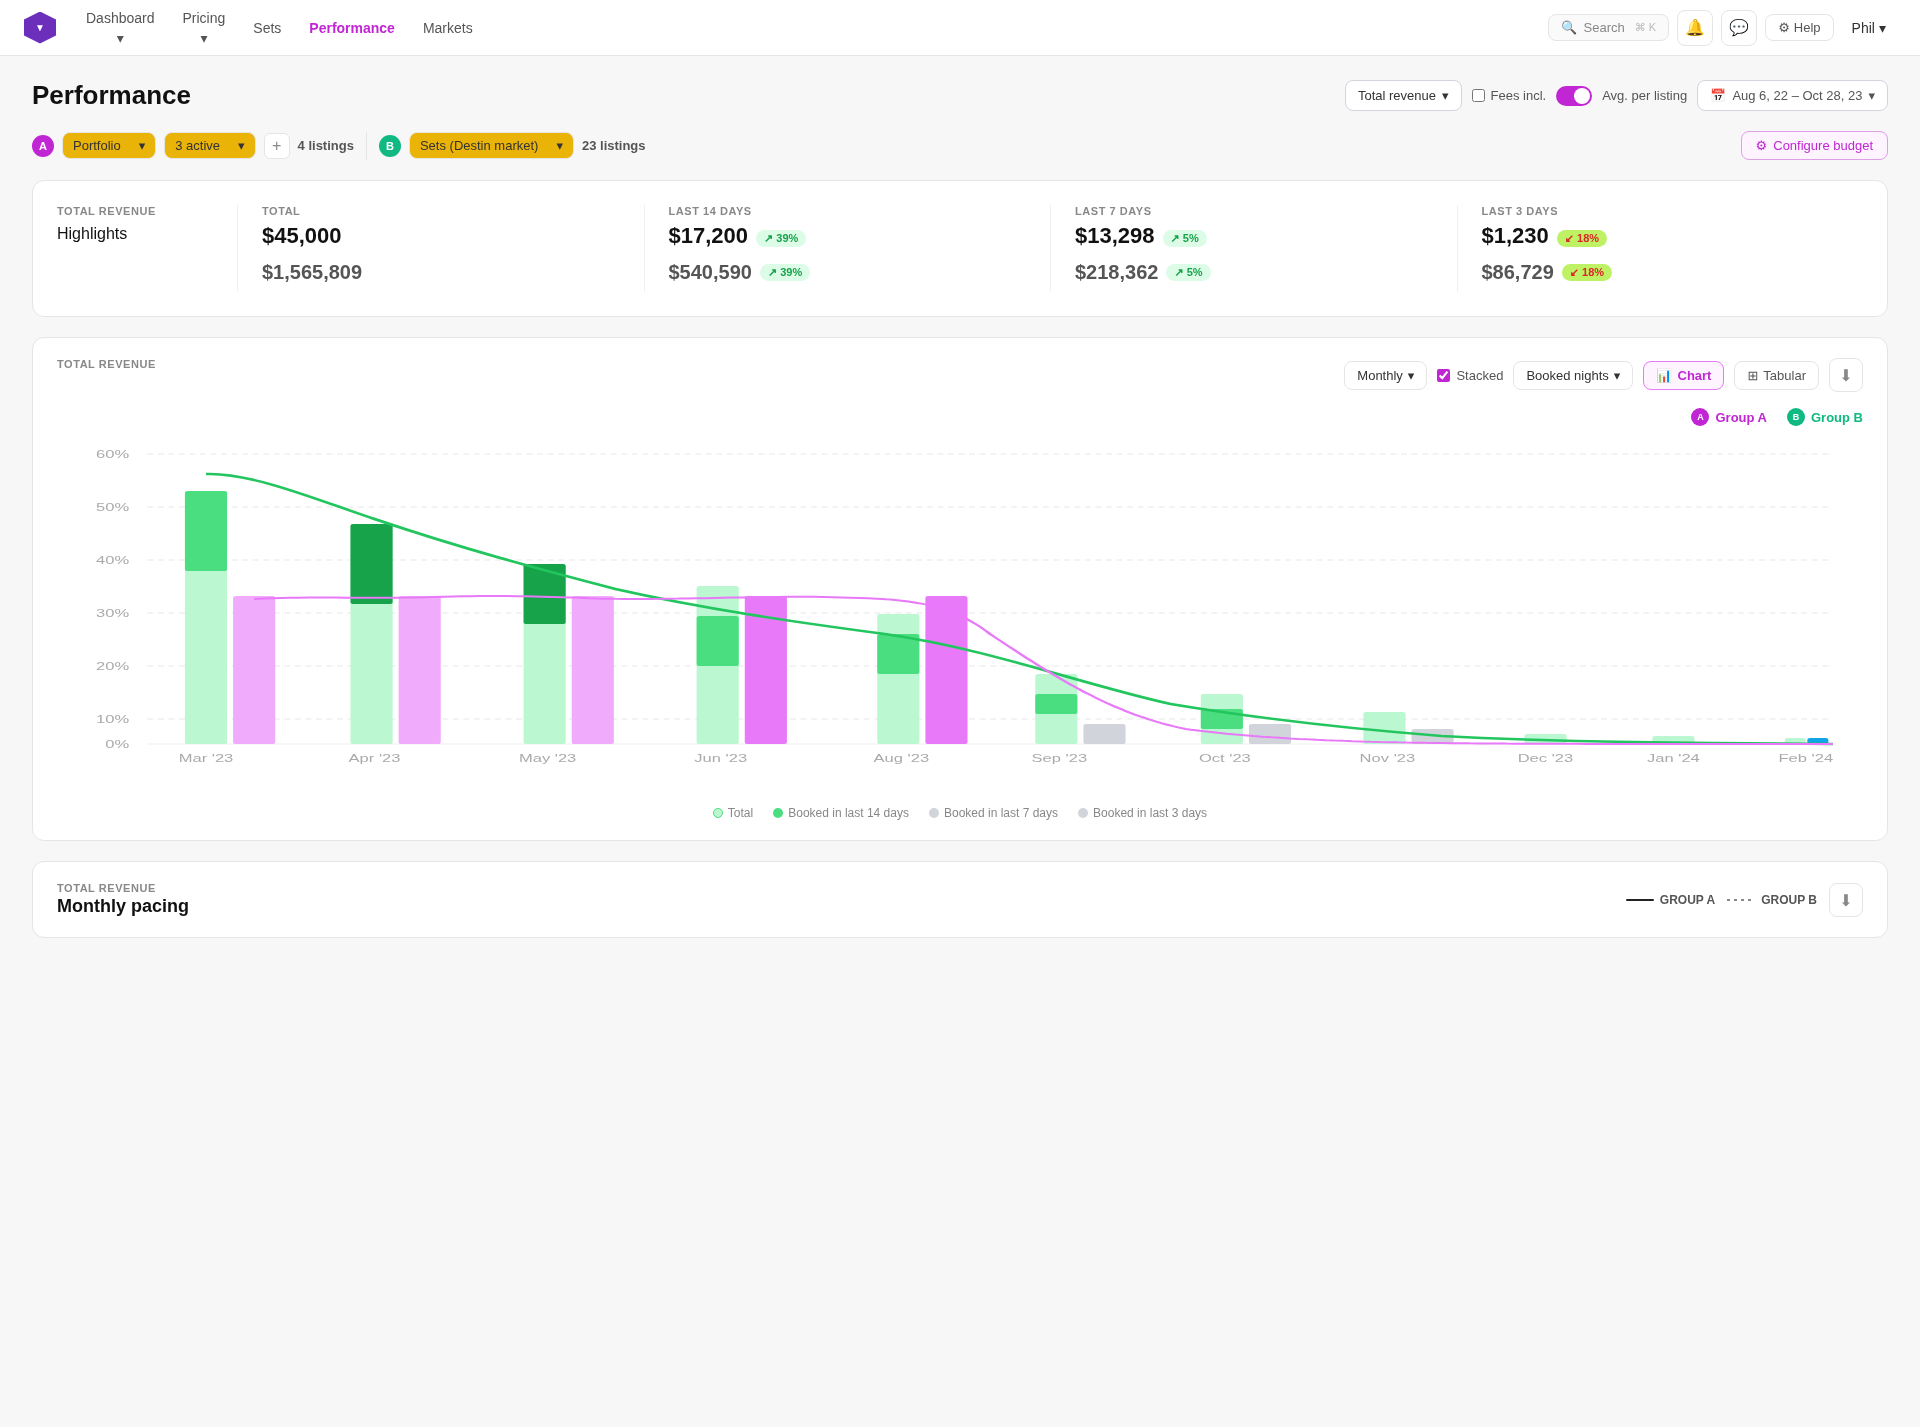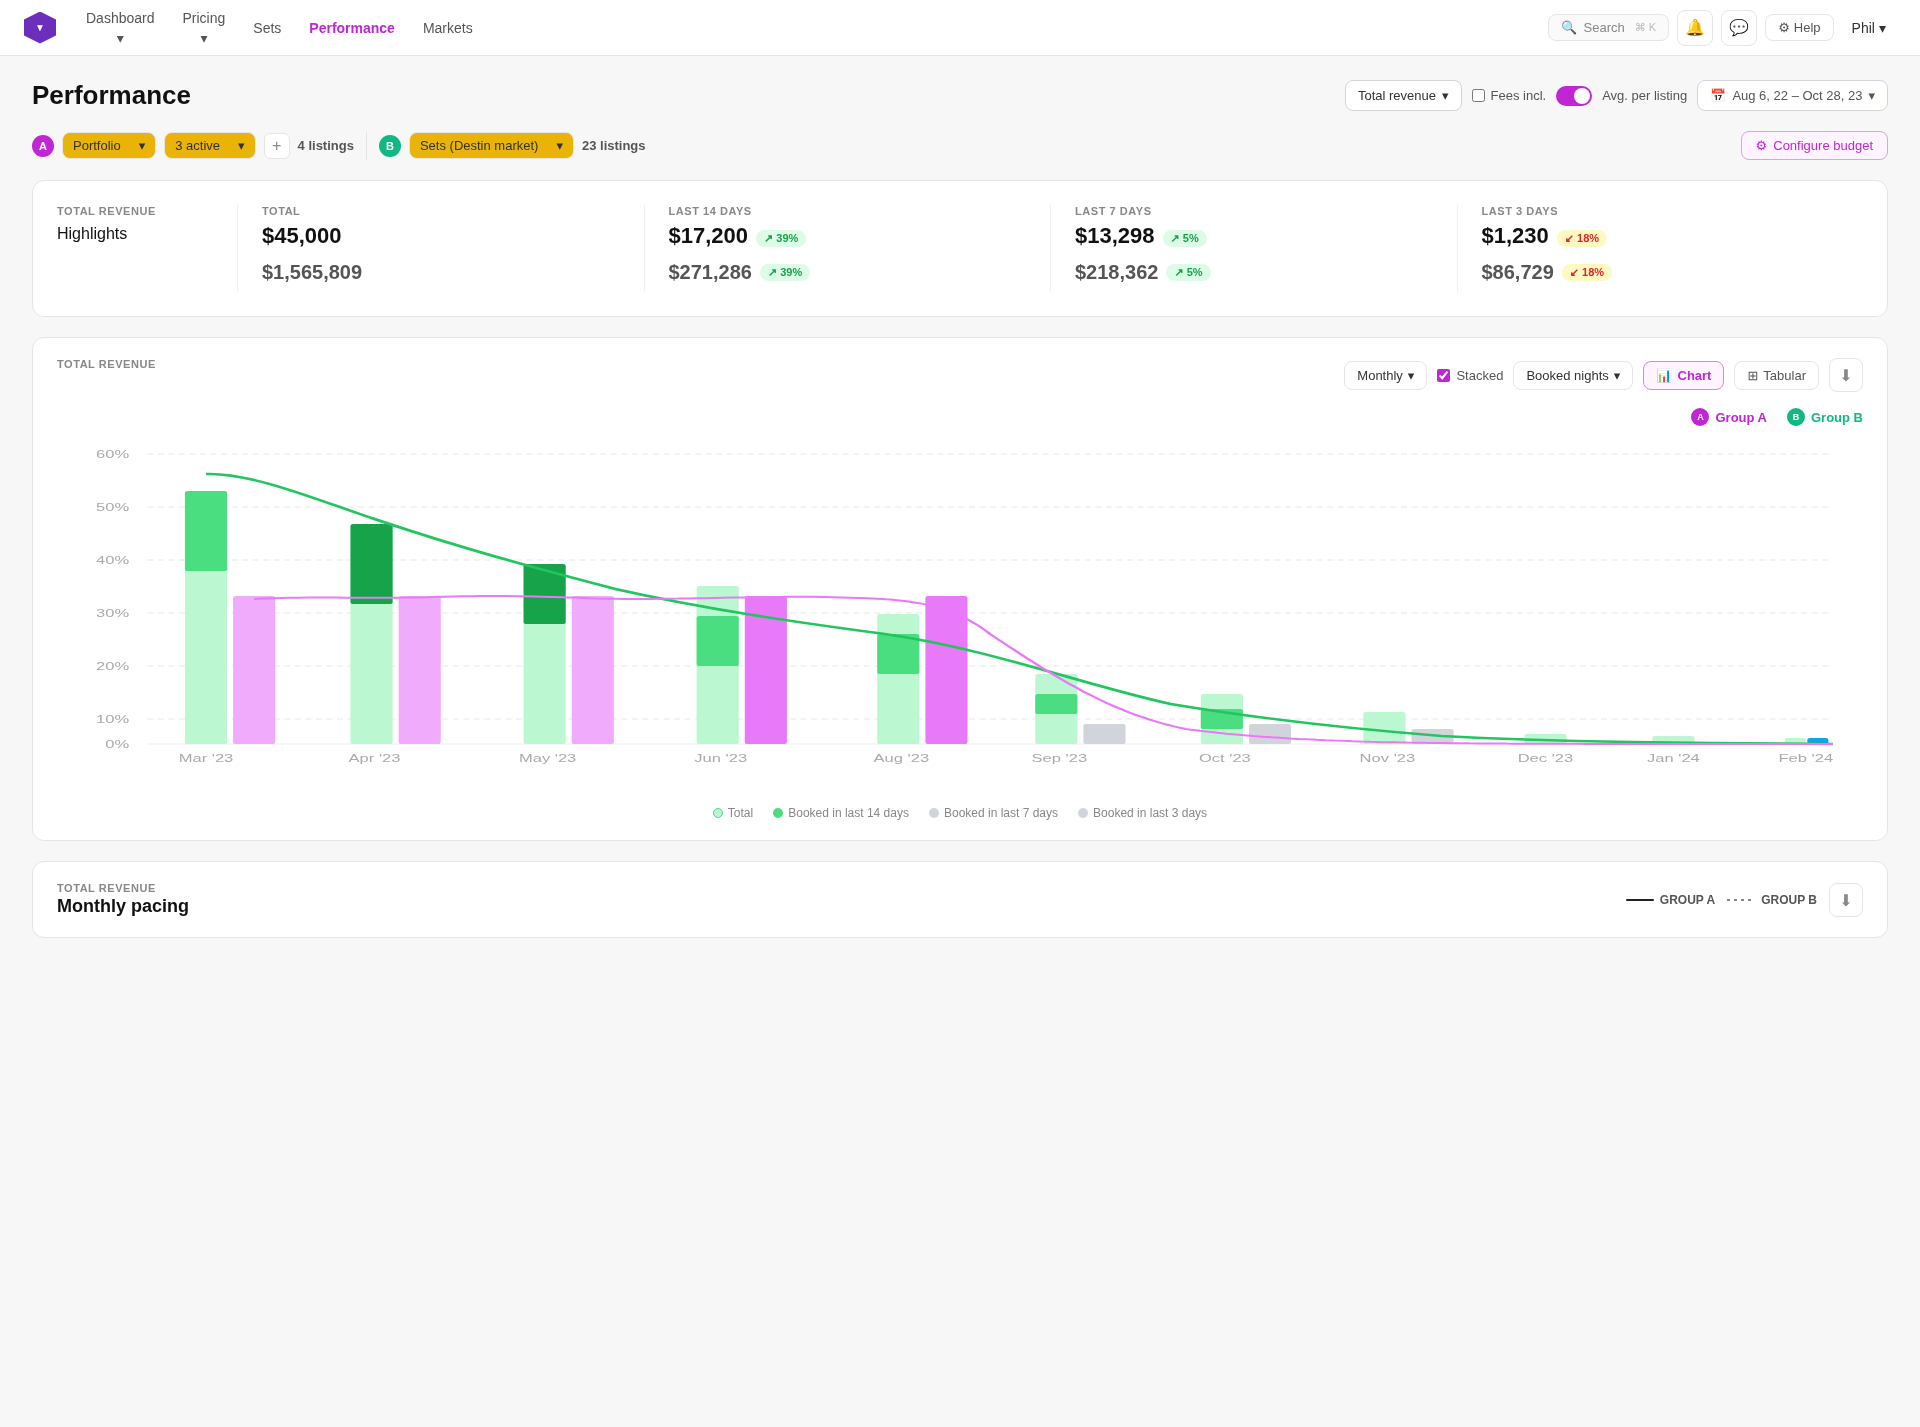--- a/index.html
+++ b/index.html
@@ -44,21 +44,21 @@
     .card { background:#fff;border:1px solid #e5e5e5;border-radius:12px;padding:24px;margin-bottom:20px; }
     .highlights-grid { display:grid;grid-template-columns:180px 1fr 1fr 1fr 1fr;gap:0; }
     .hl-label { color:#888;font-size:11px;font-weight:600;letter-spacing:.05em;text-transform:uppercase;margin-bottom:6px; }
     .hl-section-title { font-size:16px;font-weight:400;color:#111;margin-top:8px; }
     .hl-col { border-left:1px solid #f0f0f0;padding:0 24px; }
     .hl-col:first-child { border-left:none;padding-left:0; }
     .hl-value { font-size:22px;font-weight:700;color:#111;margin-bottom:4px; }
     .hl-sub-value { font-size:20px;font-weight:600;color:#555; }
     .hl-badge { display:inline-flex;align-items:center;gap:3px;border-radius:20px;padding:2px 8px;font-size:11px;font-weight:600; }
     .hl-badge.up { background:#dcfce7;color:#16a34a; }
-    .hl-badge.down { background:#fef9c3;color:#dc2626; }
+    .hl-badge.down { background:#bef264;color:#dc2626; }
     .hl-row { display:flex;align-items:center;gap:8px;margin-bottom:8px; }
 
     
     .chart-card { background:#fff;border:1px solid #e5e5e5;border-radius:12px;padding:20px 24px;margin-bottom:20px; }
     .chart-header { display:flex;align-items:flex-start;margin-bottom:16px; }
     .chart-title-group { flex:1; }
     .chart-section-label { color:#888;font-size:11px;font-weight:600;letter-spacing:.05em;text-transform:uppercase;margin-bottom:2px; }
     .chart-title { font-size:18px;font-weight:700;color:#111; }
     .chart-controls { display:flex;align-items:center;gap:10px; }
     .period-btn { display:flex;align-items:flex-end;gap:5px;border:1px solid #e5e5e5;border-radius:8px;padding:6px 12px;font-size:13px;background:#fff;cursor:pointer;color:#333; }
@@ -207,21 +207,21 @@
         <div class="hl-sub-value">$1,565,809</div>
       </div>
 
       <div class="hl-col">
         <div class="hl-label">LAST 14 DAYS</div>
         <div class="hl-row">
           <span class="hl-value">$17,200</span>
           <span class="hl-badge up">↗ 39%</span>
         </div>
         <div class="hl-row">
-          <span class="hl-sub-value">$271,286</span>
+          <span class="hl-sub-value">$540,590</span>
           <span class="hl-badge up">↗ 39%</span>
         </div>
       </div>
 
       <div class="hl-col">
         <div class="hl-label">LAST 7 DAYS</div>
         <div class="hl-row">
           <span class="hl-value">$13,298</span>
           <span class="hl-badge up">↗ 5%</span>
         </div>

